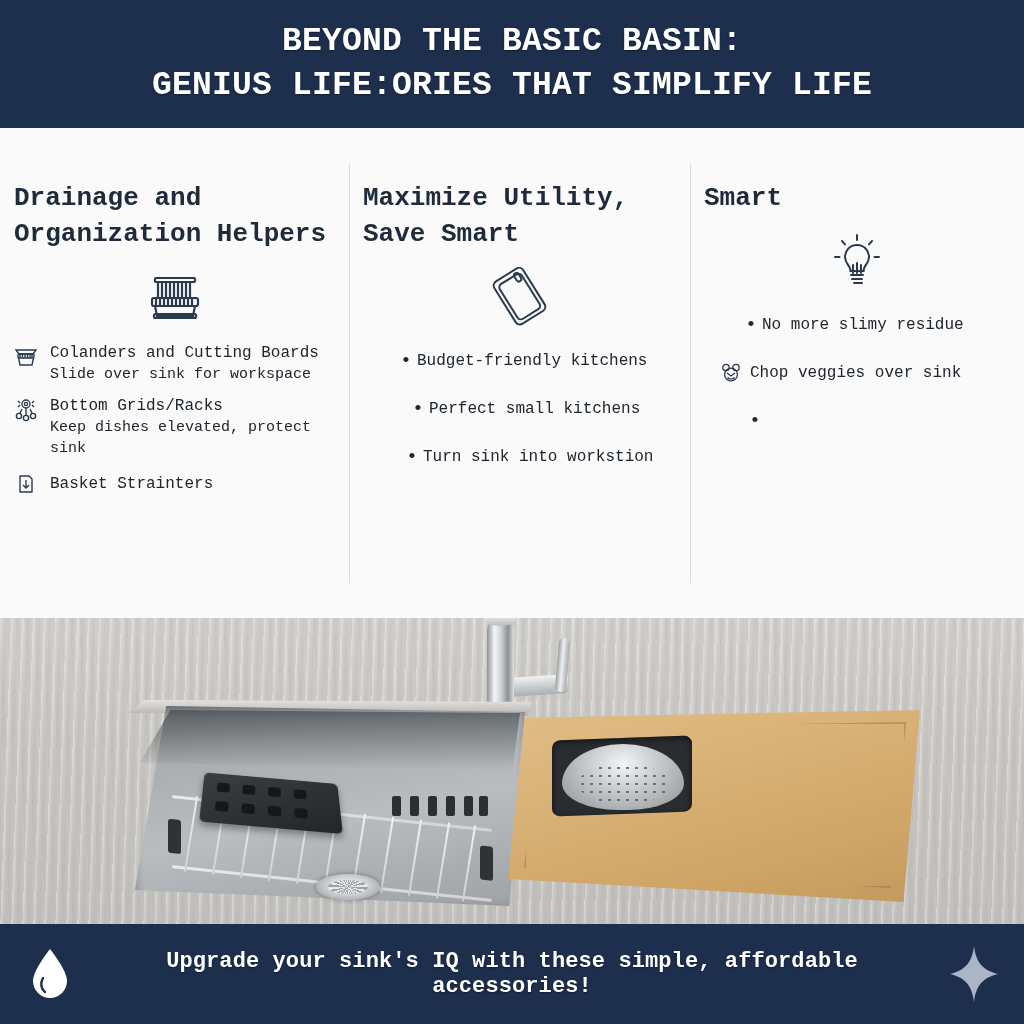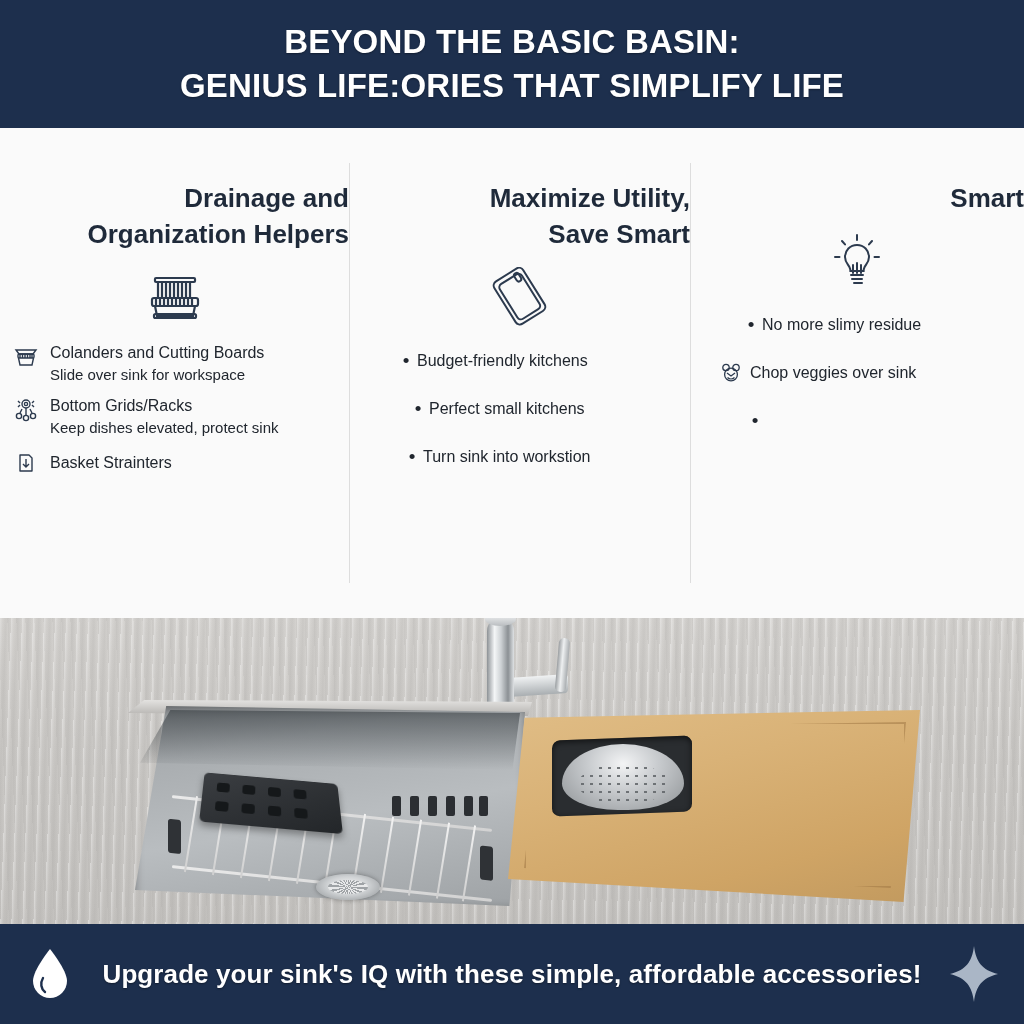--- a/index.html
+++ b/index.html
@@ -2,21 +2,21 @@
 <html><head>
 <meta charset="utf-8">
 <style>
   * { box-sizing: border-box; margin: 0; padding: 0; }
   html, body {
     width: 1024px; height: 1024px;
     font-family: "Liberation Sans", sans-serif;
     background: #fafafa;
     overflow: hidden;
   }
-  #page { position: relative; width: 1024px; height: 1024px; background: #e5e5e5; }
+  #page { position: relative; width: 1024px; height: 1024px; background: #e5e5e5; font-family: Liberation Mono, monospace; }
 
   
   .header {
     position: absolute; left: 0; top: 0; width: 1024px; height: 128px;
     background: #1d2f4d;
     display: flex; flex-direction: column;
     align-items: center; justify-content: center;
     text-align: center;
   }
   .header-line {
@@ -42,26 +42,26 @@
   .col-3 { width: 334px; }
 
   .divider {
     position: absolute; top: 35px; width: 1px; height: 420px;
     background: #dddddd;
   }
   .divider.d1 { left: 349px; }
   .divider.d2 { left: 690px; }
 
   .col-title {
-    text-align: right;
+    text-align: left;
     color: #1f2a3a;
     font-weight: 700;
     font-size: 26px;
     line-height: 36px;
-    padding: 0 0;
+    padding: 0 14px;
   }
 
   .col-icon {
     height: 62px;
     margin-top: 14px;
     display: flex; align-items: center; justify-content: center;
   }
   .col-icon svg { display: block; }
 
   .col-list { margin-top: 14px; padding: 0 12px; }
@@ -220,21 +220,21 @@
 
   
   .footer {
     position: absolute; left: 0; top: 924px; width: 1024px; height: 100px;
     background: #1d2f4d;
     display: flex; align-items: center;
   }
   .footer-icon-left { width: 100px; display: flex; align-items: center; justify-content: center; }
   .footer-text {
     flex: 1; text-align: center;
-    color: #ffffff; font-weight: 700; font-size: 26px;
+    color: #ffffff; font-weight: 700; font-size: 22px;
     text-shadow: 0 1px 2px rgba(0,0,0,0.4);
     letter-spacing: 0.1px;
   }
   .footer-icon-right { width: 100px; display: flex; align-items: center; justify-content: center; }
 </style>
 </head>
 <body>
 
 <div id="page">
 

